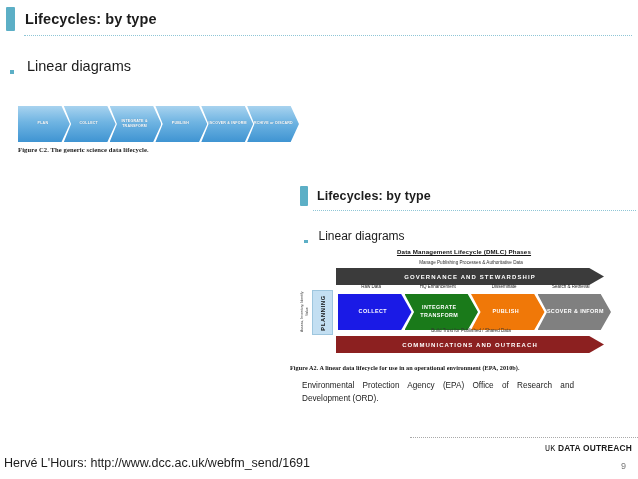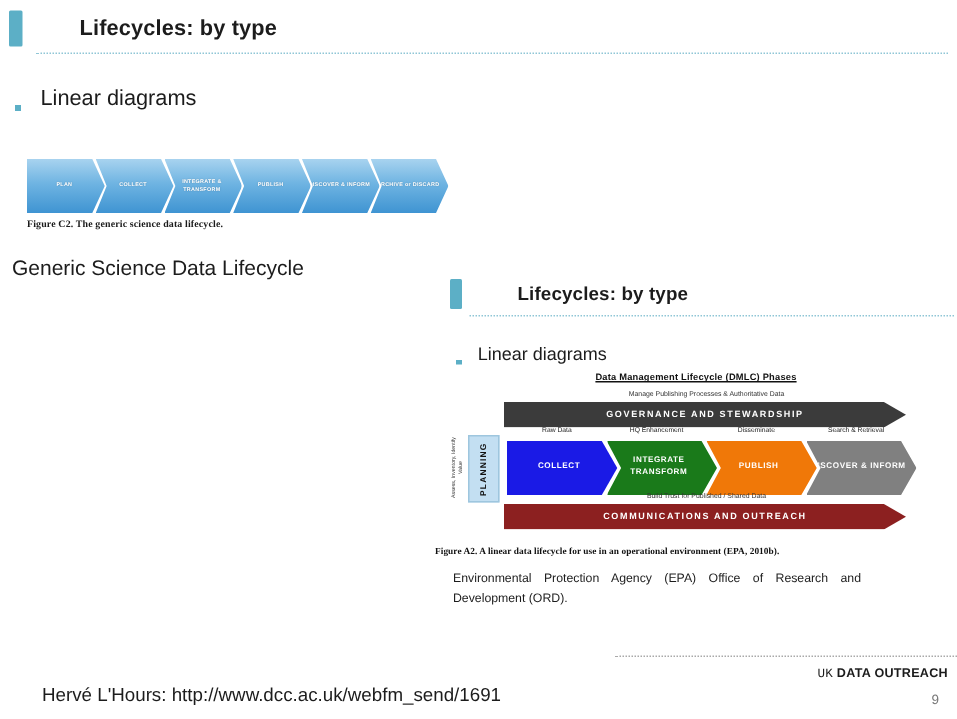--- a/index.html
+++ b/index.html
@@ -3,21 +3,21 @@
 <meta charset="utf-8">
 <style>
   html,body{margin:0;padding:0;background:#ffffff;}
   body{width:638px;height:479px;position:relative;overflow:hidden;
        font-family:"Liberation Sans",sans-serif;color:#231f20;}
 
   
   .slide{position:absolute;background:#ffffff;}
   .title-row{position:absolute;display:flex;align-items:center;}
   .accent-bar{background:#5cafc6;border-radius:1px;}
-  .slide-title{font-weight:bold;color:#1c1c1c;letter-spacing:.1px;margin-left:28px;}
+  .slide-title{font-weight:bold;color:#1c1c1c;letter-spacing:.1px;}
   .dotted-rule{position:absolute;border-top:1px dotted #8fc6d6;}
   .bullet-row{position:absolute;display:flex;align-items:flex-end;}
   .bullet-sq{background:#5cafc6;}
   .bullet-text{color:#1c1c1c;}
 
   
   #slide1{left:0;top:0;width:638px;height:479px;}
   #s1-title-row{left:6px;top:7px;}
   #s1-title-row .accent-bar{width:9px;height:24px;margin-right:10px;}
   #s1-title-row .slide-title{font-size:14.5px;}
@@ -98,21 +98,21 @@
            line-height:1.55;color:#1c1c1c;text-align:justify;}
 
   #s2-footer-rule{position:absolute;left:114px;top:259px;width:228px;
                   border-top:1px dotted #a9a9a9;}
   #brand{position:absolute;right:6px;top:265px;font-size:8.4px;color:#1c1c1c;
          letter-spacing:.2px;}
   #brand .light{font-weight:normal;font-family:Liberation Mono, monospace;}
   #brand .bold{font-weight:bold;}
 
   
-  #source-line{position:absolute;left:4px;top:456px;font-size:12.5px;color:#1c1c1c;margin-left:24px;}
+  #source-line{position:absolute;left:4px;top:456px;font-size:12.5px;color:#1c1c1c;}
   #page-num{position:absolute;right:12px;top:461px;font-size:9px;color:#777;}
 </style>
 </head>
 <body>
 
 <div class="slide" id="slide1">
 
   <div class="title-row" id="s1-title-row">
     <div class="accent-bar"></div>
     <div class="slide-title">Lifecycles: by type</div>
@@ -140,21 +140,20 @@
     <div class="chev">
         <span>DISCOVER &amp; INFORM</span>
       </div>
     <div class="chev">
         <span>ARCHIVE or DISCARD</span>
       </div>
   </div>
 
   <div id="fig-c2">Figure C2. The generic science data lifecycle.</div>
 
-  <div id="s1-heading">Generic Science Data Lifecycle</div>
 </div>
 
 <div class="slide" id="slide2">
 
   <div class="title-row" id="s2-title-row">
     <div class="accent-bar"></div>
     <div class="slide-title">Lifecycles: by type</div>
   </div>
   <div class="dotted-rule" id="s2-rule"></div>
 

